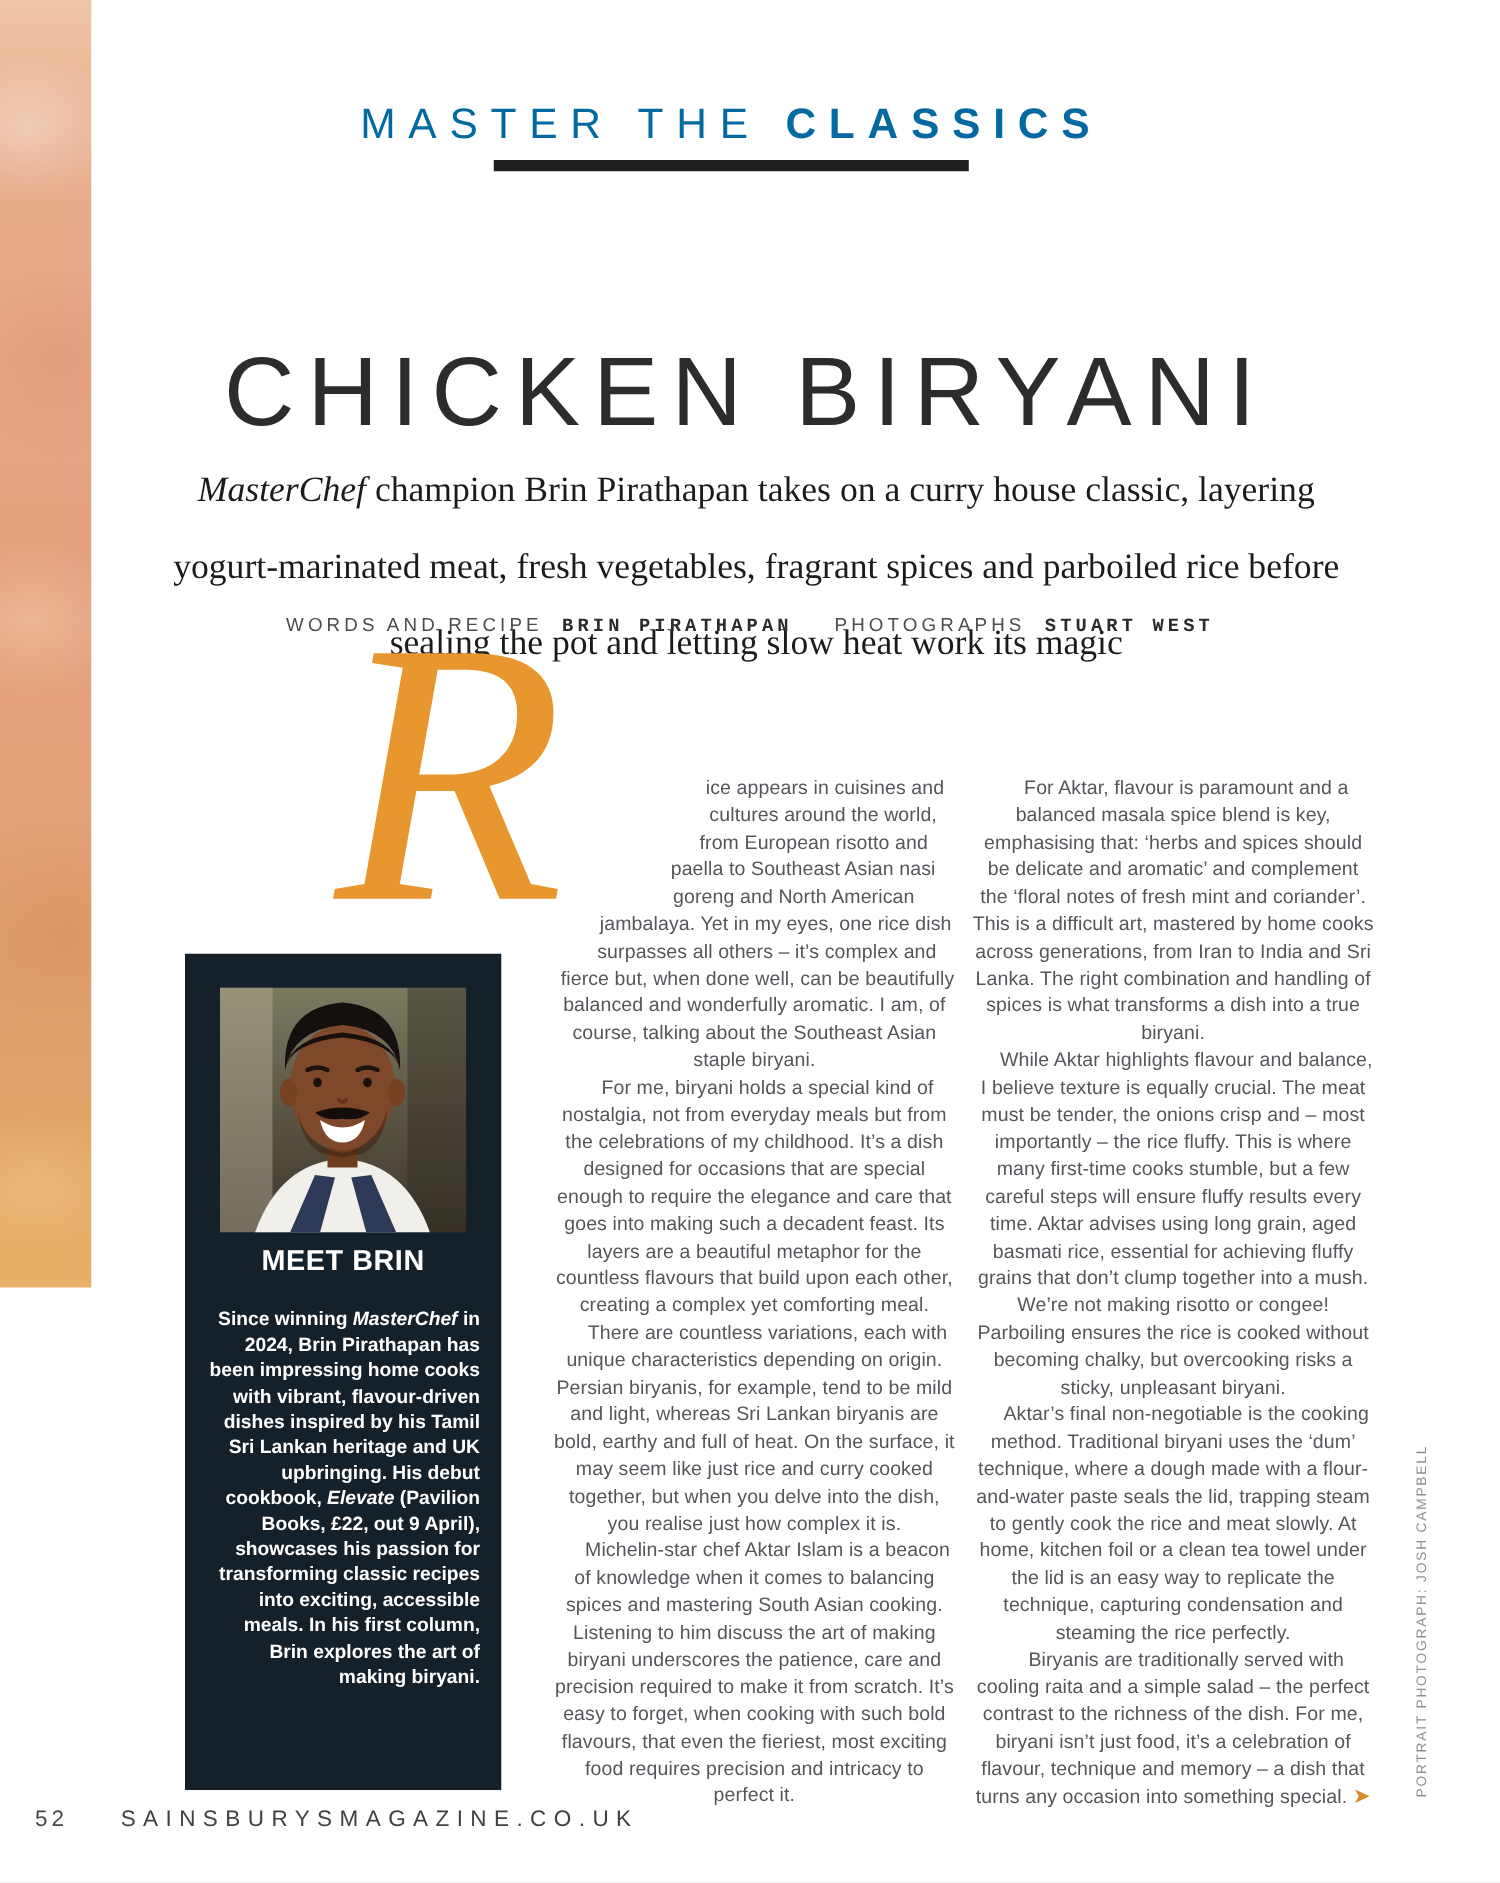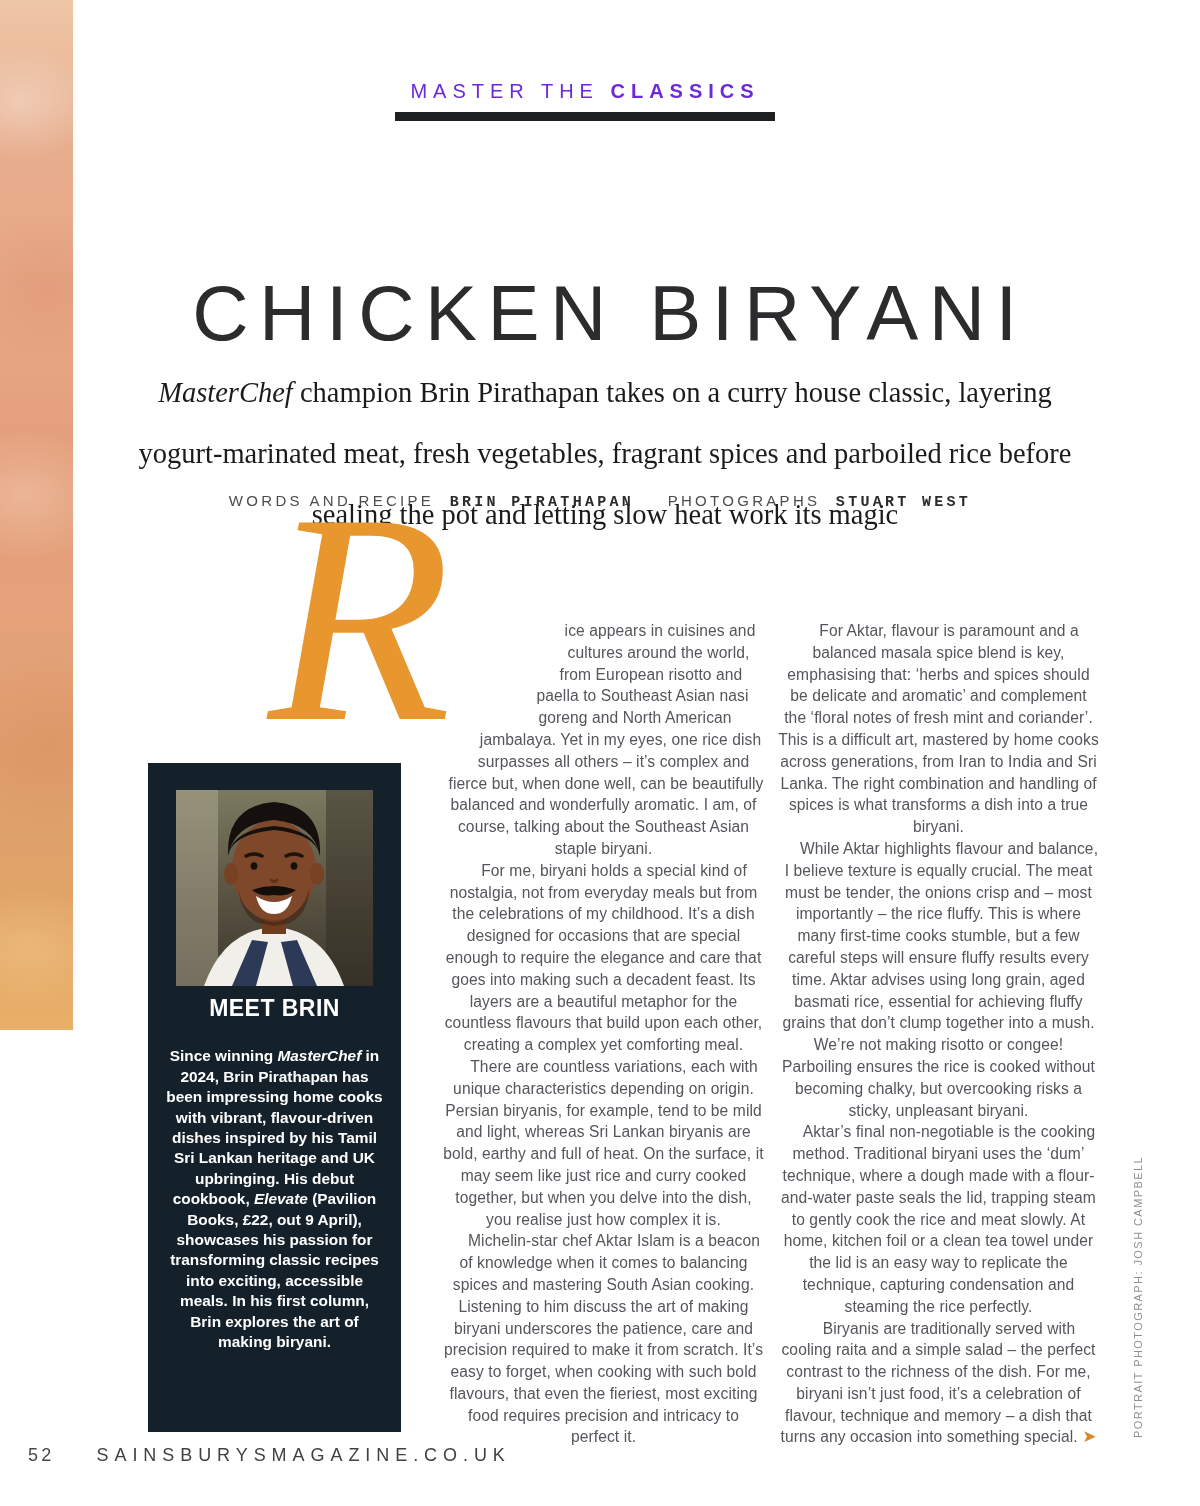--- a/index.html
+++ b/index.html
@@ -14,25 +14,25 @@
     background:
       radial-gradient(120px 90px at 30% 10%, rgba(255,255,255,0.30), transparent 65%),
       radial-gradient(160px 130px at 65% 28%, rgba(198,112,80,0.20), transparent 60%),
       radial-gradient(150px 110px at 35% 48%, rgba(255,238,216,0.30), transparent 60%),
       radial-gradient(170px 150px at 70% 72%, rgba(203,118,58,0.18), transparent 60%),
       radial-gradient(130px 90px at 40% 92%, rgba(255,226,170,0.25), transparent 65%),
       linear-gradient(180deg,#eec6a6 0%,#e7ad8d 14%,#e9a887 30%,#e39d7a 46%,#e5a27b 60%,#df9f6f 74%,#e0a368 86%,#e9b069 100%);
   }
   
   .kicker{position:absolute;left:0;top:80px;width:1170px;text-align:center;
-    font-size:20px;letter-spacing:0.30em;color:#6d28d9;font-weight:400;}
+    font-size:34px;letter-spacing:0.30em;color:#0369a1;font-weight:400;}
   .kicker .bold{font-weight:700;}
   .kicker-bar{width:380px;height:9px;background:#1d1f21;margin:9px auto 0;}
   
-  .title{position:absolute;left:20px;top:268px;width:1180px;text-align:center;
+  .title{position:absolute;left:7px;top:268px;width:1180px;text-align:center;
     font-size:78px;font-weight:300;letter-spacing:0.135em;color:#2c2c2e;white-space:nowrap;}
   
   .standfirst{position:absolute;left:120px;top:362px;width:970px;text-align:center;
     font-family:"Liberation Serif",serif;font-size:28.5px;line-height:61px;color:#1b1b1b;}
   
   .byline{position:absolute;left:0;top:492px;width:1200px;text-align:center;
     font-size:15px;letter-spacing:0.22em;color:#4a4c4e;}
   .byline .name{font-weight:700;color:#2a2b2c;margin-left:8px;font-family:Liberation Mono, monospace;}
   .byline .lbl2{margin-left:26px;}
   
@@ -49,21 +49,21 @@
   .dc-sp{float:left;clear:left;height:21.8px;}
   .s1{width:113px;}.s2{width:110px;}.s3{width:95px;}.s4{width:78px;}
   .s5{width:63px;}.s6{width:34px;}.s7{width:20px;}.s8{width:5px;}
   .end-arrow{color:#d98829;font-size:17px;letter-spacing:0;}
   
   .meet-box{position:absolute;left:148px;top:763px;width:253px;height:669px;
     background:#15212a;color:#ffffff;}
   .portrait{position:absolute;left:28px;top:27px;width:197px;height:196px;display:block;}
   .mb-heading{position:absolute;left:0;top:232px;width:253px;text-align:center;
     font-size:23px;font-weight:700;letter-spacing:0.02em;}
-  .mb-text{position:absolute;left:17px;top:268px;width:219px;text-align:center;
+  .mb-text{position:absolute;left:17px;top:268px;width:219px;text-align:right;
     font-size:15.4px;line-height:20.4px;font-weight:600;}
   
   .credit{position:absolute;left:1132px;top:1438px;transform:rotate(-90deg);
     transform-origin:0 0;white-space:nowrap;font-size:11px;letter-spacing:0.13em;color:#8d9093;}
   
   .footer{position:absolute;left:28px;top:1445px;display:flex;align-items:baseline;
     color:#46484a;}
   .page-num{font-size:18px;letter-spacing:0.18em;}
   .site-url{font-size:18px;letter-spacing:0.33em;margin-left:42px;color:#3f4143;}
 </style>

